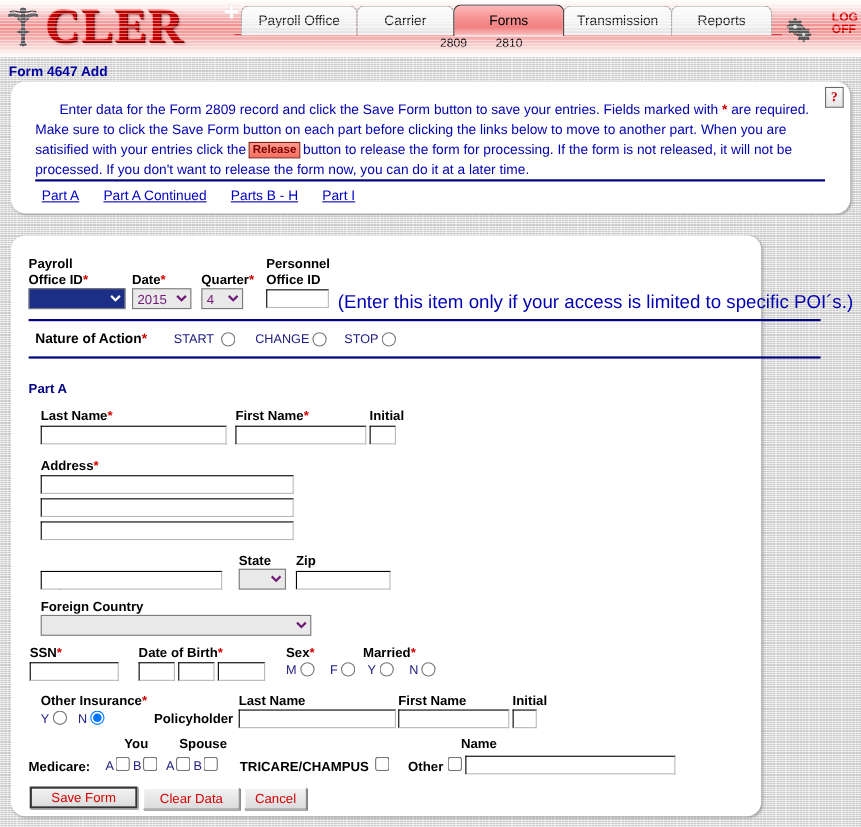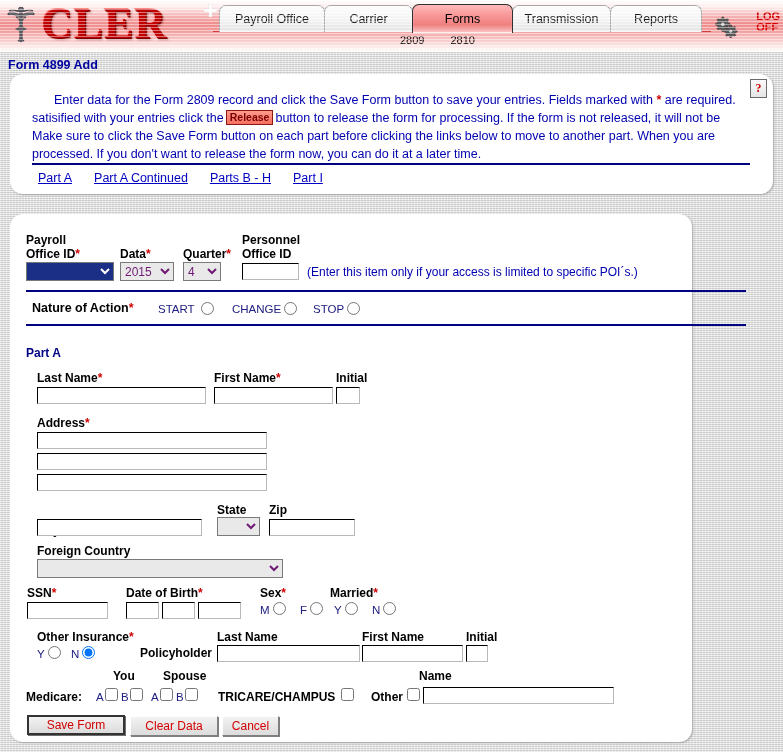--- a/index.html
+++ b/index.html
@@ -160,21 +160,21 @@
     white-space: nowrap;
   }
   .req { color: #d00000; font-weight: bold; }
   .navy-lbl {
     position: absolute; font-size: 11.5px; color: #202080; white-space: nowrap;
   }
   .navy-bold {
     position: absolute; font-size: 12px; font-weight: bold; color: #000080; white-space: nowrap;
   }
   .note {
-    position: absolute; font-size: 12px; color: #0000b0; white-space: nowrap;
+    position: absolute; font-size: 17px; color: #0000b0; white-space: nowrap;
   }
 
   input[type="text"] {
     position: absolute;
     font-family: "Liberation Sans", sans-serif;
     font-size: 12px;
     border: 1px solid #000;
     border-right-color: #b9b9b9;
     border-bottom-color: #b9b9b9;
     background: #fff;
@@ -275,37 +275,37 @@
       <circle cx="17.7" cy="17.3" r="2" fill="#cfcfcf"></circle>
     </g>
   </svg>
 
   <div id="logoff">
     <div>LOG</div>
     <div>OFF</div>
   </div>
 </div>
 
-<div id="page-title">Form 4899 Add</div>
+<div id="page-title">Form 4647 Add</div>
 
 <div class="panel" id="panel-top">
 
   <div id="help-icon">?</div>
 
   <div id="instructions">
     <div class="first">
       <span>Enter data for the Form 2809 record and click the Save Form button to save your entries.  Fields marked with</span>
       <span class="req">*</span>
       <span>are required.</span>
     </div>
     <div>
-      <span>satisified with your entries click the</span><span class="inline-release">Release</span><span>button to release the form for processing.  If the form is not released, it will not be</span>
+      <span>Make sure to click the Save Form button on each part before clicking the links below to move to another part.  When you are</span>
     </div>
     <div>
-      <span>Make sure to click the Save Form button on each part before clicking the links below to move to another part.  When you are</span>
+      <span>satisified with your entries click the</span><span class="inline-release">Release</span><span>button to release the form for processing.  If the form is not released, it will not be</span>
     </div>
     <div>
       <span>processed.  If you don't want to release the form now, you can do it at a later time.</span>
     </div>
   </div>
 
   <div class="hrule" id="rule-top"></div>
 
   <div id="part-links">
     <a>Part A</a>
@@ -316,21 +316,21 @@
 </div>
 
 <div class="panel" id="panel-main">
 
   <div class="lbl" style="left:16px; top:19px;">Payroll</div>
   <div class="lbl" style="left:16px; top:33px;"><span>Office ID</span><span class="req">*</span></div>
   <select class="hl" style="left:16px; top:48px; width:88px;">
     <option></option>
   </select>
 
-  <div class="lbl" style="left:110px; top:33px;"><span>Data</span><span class="req">*</span></div>
+  <div class="lbl" style="left:110px; top:33px;"><span>Date</span><span class="req">*</span></div>
   <select style="left:110px; top:48px; width:54px;">
     <option>2015</option>
   </select>
 
   <div class="lbl" style="left:173px; top:33px;"><span>Quarter</span><span class="req">*</span></div>
   <select style="left:173px; top:48px; width:38px;">
     <option>4</option>
   </select>
 
   <div class="lbl" style="left:232px; top:19px;">Personnel</div>

